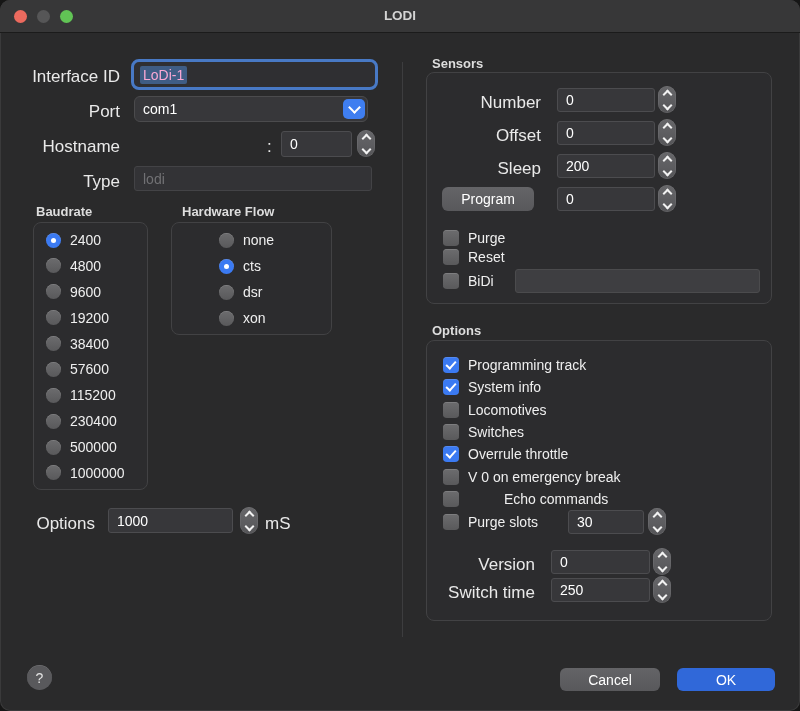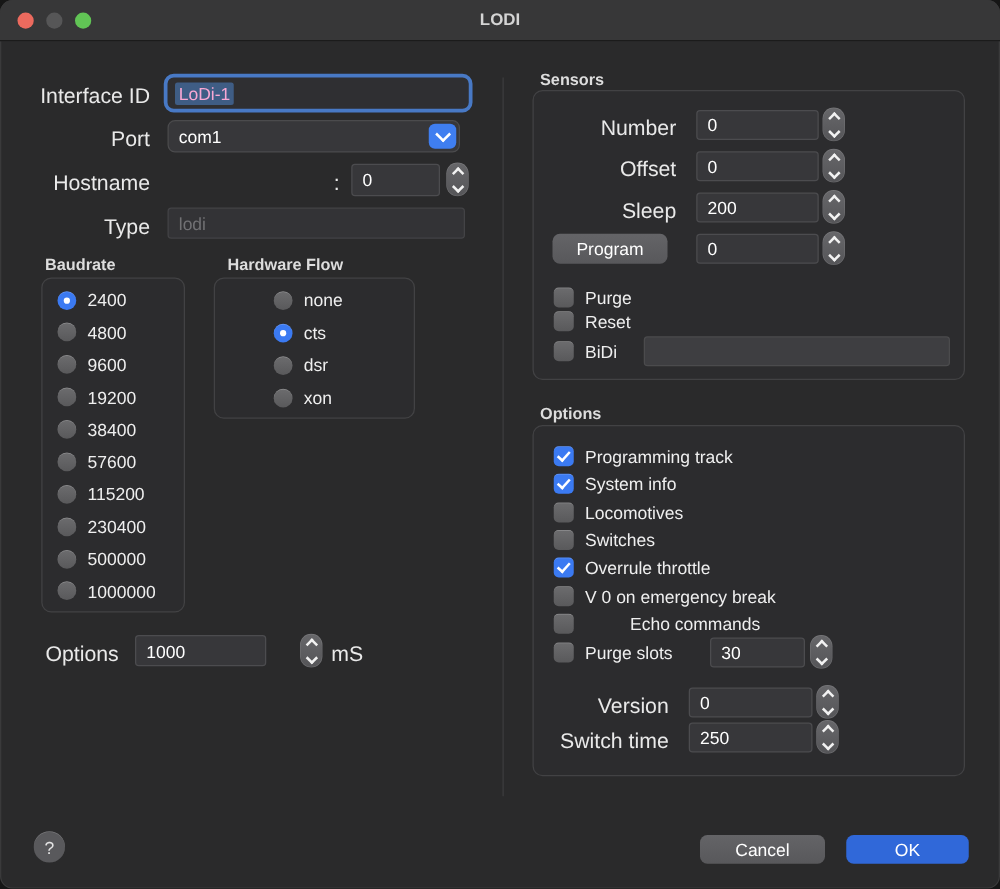--- a/index.html
+++ b/index.html
@@ -165,21 +165,21 @@
         <span class="rad"></span>
         <span class="opt-label">dsr</span>
       </label>
     <label class="radio-row">
         <span class="rad"></span>
         <span class="opt-label">xon</span>
       </label>
   </div>
 
   <div class="abs label r" style="left:0;top:514px;width:95px;">Options</div>
-  <div class="abs tfield" style="left:108px;top:508px;width:105px;height:25px;">
+  <div class="abs tfield" style="left:108px;top:508px;width:125px;height:25px;">
     <span>1000</span>
   </div>
   <div class="abs stepper" style="left:240px;top:507px;">
     <span class="chev up"></span>
       <span class="chev dn"></span>
   </div>
   <div class="abs label" style="left:265px;top:514px;">mS</div>
 
   <div class="abs vdivider" style="left:402px;top:62px;height:575px;"></div>
 

